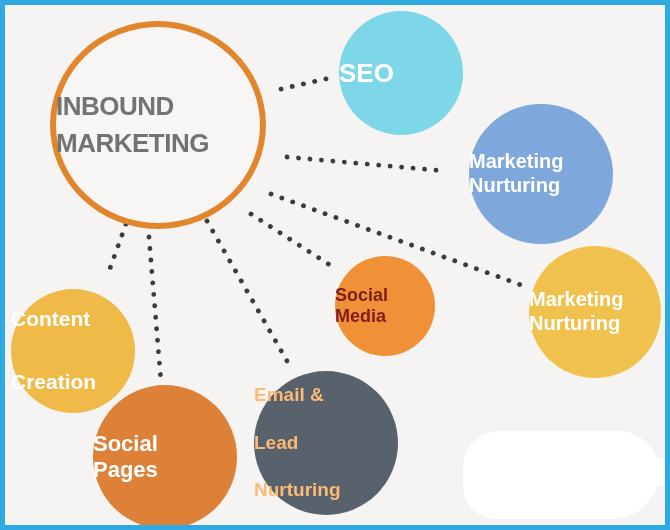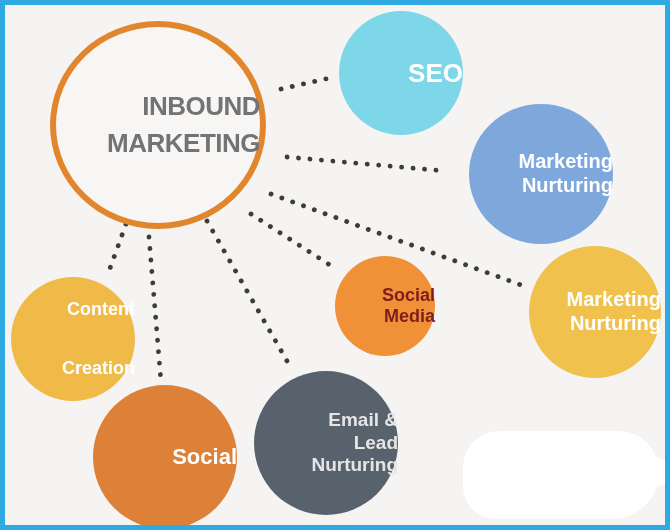--- a/index.html
+++ b/index.html
@@ -18,21 +18,21 @@
     left: 0; top: 0;
     width: 670px; height: 530px;
     z-index: 1;
     pointer-events: none;
   }
   .node {
     position: absolute;
     border-radius: 50%;
     display: flex;
     flex-direction: column;
-    align-items: flex-end;
+    align-items: flex-start;
     justify-content: center;
     text-align: center;
     z-index: 2;
     font-weight: 700;
     line-height: 1.18;
     color: #fff;
   }
   .node .nl { display: block; white-space: nowrap; }
   
   .n-center {
@@ -41,21 +41,21 @@
     border: 6px solid #E2862E;
     font-size: 26px;
     letter-spacing: -0.5px;
     line-height: 37px;
     color: #0E0E0E;
   }
   .n-seo     { left: 334px; top: 6px;   width: 124px; height: 124px; font-size: 26px; }
   .n-ma      { left: 464px; top: 99px;  width: 144px; height: 140px; font-size: 20px; }
   .n-an      { left: 524px; top: 241px; width: 132px; height: 132px; font-size: 20px; }
   .n-sm      { left: 330px; top: 251px; width: 100px; height: 100px; font-size: 18px; }
-  .n-cc      { left: 6px;   top: 272px; width: 124px; height: 124px; font-size: 18px; gap: 38px; }
+  .n-cc      { left: 6px;   top: 284px; width: 124px; height: 124px; font-size: 21px; gap: 38px; }
   .n-lp      { left: 88px;  top: 380px; width: 144px; height: 144px; font-size: 22px; }
   .n-el      { left: 249px; top: 366px; width: 144px; height: 144px; font-size: 19px; }
   
   .wm-blob {
     position: absolute;
     left: 458px; top: 426px;
     width: 196px; height: 88px;
     background: #FFFFFF;
     border-radius: 42px 48px 55px 38px;
     z-index: 3;
@@ -108,23 +108,24 @@
     <span class="nl">Media</span>
   </div>
 
   <div class="node n-cc" style="background: rgb(240, 186, 72); color: rgb(255, 255, 255);">
     <span class="nl">Content</span>
     <span class="nl">Creation</span>
   </div>
 
   <div class="node n-lp" style="background: rgb(222, 129, 56); color: rgb(255, 255, 255);">
     <span class="nl">Social</span>
+    <span class="nl">Pages</span>
   </div>
 
-  <div class="node n-el" style="background: rgb(87, 98, 108); color: #e5e5e5;">
+  <div class="node n-el" style="background: rgb(87, 98, 108); color: #fdba74; gap: 25px;">
     <span class="nl">Email &amp;</span>
     <span class="nl">Lead</span>
     <span class="nl">Nurturing</span>
   </div>
 
   <div class="wm-blob"></div>
 
 </div>
 
 </body></html>

